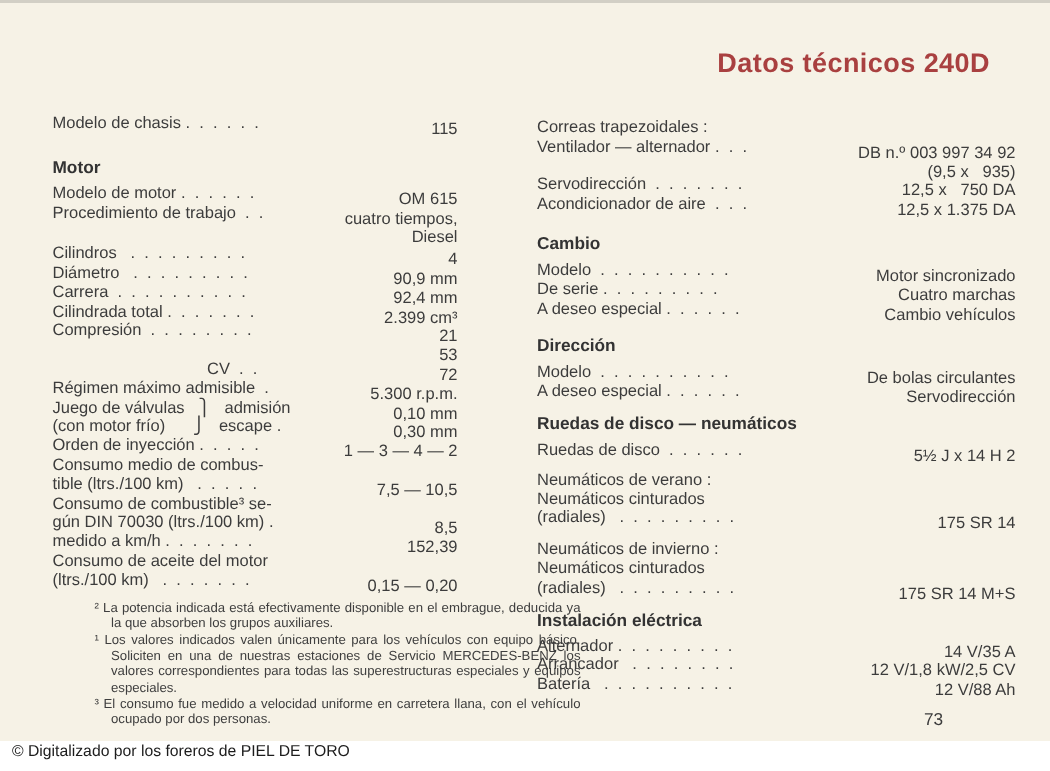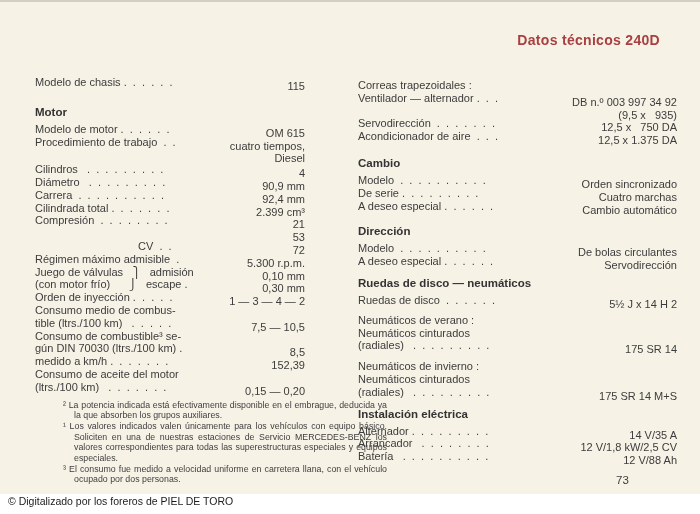--- a/index.html
+++ b/index.html
@@ -7,21 +7,21 @@
     width:700px;height:514px;position:relative;background:#ffffff;
     font-family:"Liberation Sans","DejaVu Sans",sans-serif;
     color:#3c3c3c;overflow:hidden;
   }
   .page{
     position:absolute;top:0;left:0;width:700px;height:492px;
     background:#f6f2e6;border-top:2px solid #d2cfc5;overflow:hidden;
   }
   .title{
     position:absolute;top:30px;right:40px;
-    font-size:14px;font-weight:bold;color:#a94040;letter-spacing:.3px;
+    font-size:18px;font-weight:bold;color:#a94040;letter-spacing:.3px;
   }
   .cols{display:flex;margin:62px 14px 0 35px;}
   .col-left{width:272px;flex:0 0 272px;margin-top:12px;}
   .col-right{flex:1;margin-left:51px;}
   .row{position:relative;height:12.8px;line-height:12.8px;font-size:11px;}
   .lbl{position:absolute;left:0;top:0;white-space:pre;}
   .val{position:absolute;top:4px;text-align:right;white-space:pre;}
   .col-left .val{left:148px;width:122px;}
   .col-right .val{left:147px;width:172px;}
   .cv .lbl{left:103px;}
@@ -165,29 +165,29 @@
           </div>
           <div class="row">
             <span class="lbl">Acondicionador de aire  .  .  .</span>
             <span class="val">12,5 x 1.375 DA</span>
           </div>
           <div class="gap" style="height: 14px;"></div>
           <div class="heading">Cambio</div>
           <div class="gap" style="height: 4px;"></div>
           <div class="row">
             <span class="lbl">Modelo  .  .  .  .  .  .  .  .  .  .</span>
-            <span class="val">Orden sincronizado</span>
+            <span class="val">Motor sincronizado</span>
           </div>
           <div class="row">
             <span class="lbl">De serie .  .  .  .  .  .  .  .  .</span>
             <span class="val">Cuatro marchas</span>
           </div>
           <div class="row">
             <span class="lbl">A deseo especial .  .  .  .  .  .</span>
-            <span class="val">Cambio automático</span>
+            <span class="val">Cambio vehículos</span>
           </div>
           <div class="gap" style="height: 13px;"></div>
           <div class="heading">Dirección</div>
           <div class="gap" style="height: 4px;"></div>
           <div class="row">
             <span class="lbl">Modelo  .  .  .  .  .  .  .  .  .  .</span>
             <span class="val">De bolas circulantes</span>
           </div>
           <div class="row">
             <span class="lbl">A deseo especial .  .  .  .  .  .</span>

